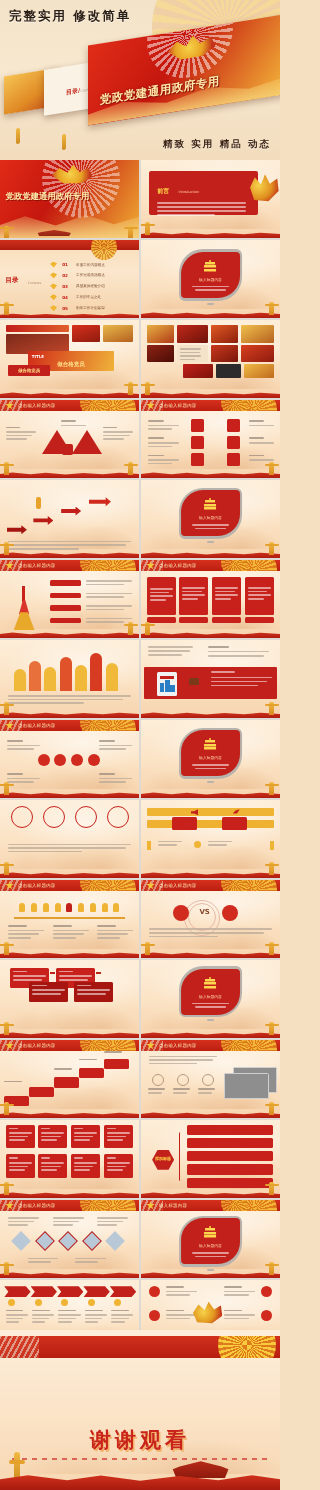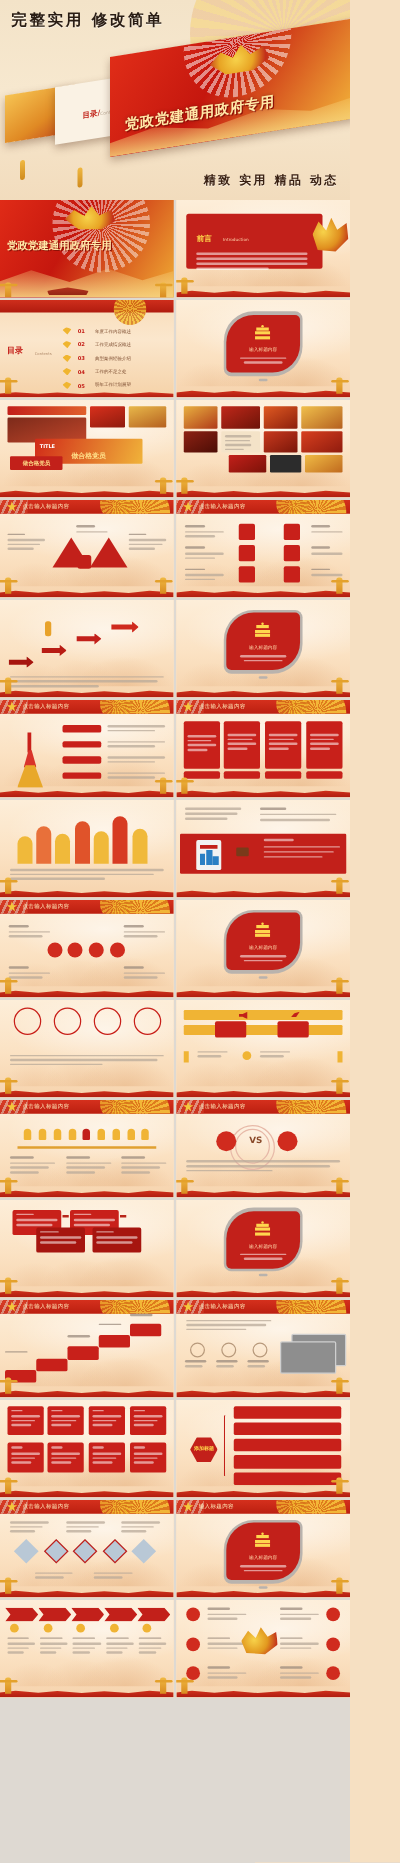--- a/index.html
+++ b/index.html
@@ -1193,14 +1193,26 @@
         <div class="abs" style="left:34%;top:26%;width:34px;height:24px;
              background:radial-gradient(circle at 45% 50%,#f7d24a,#e2991f 48%,#c2301a 84%);
              clip-path:polygon(14% 52%,30% 18%,48% 42%,60% 6%,76% 38%,96% 22%,100% 64%,70% 96%,26% 92%);"></div>
         <div class="bg-redfoot"></div>
           <div class="bg-pillarL"></div>
       </div>
     </div>
 
   </div>
 
+  <div class="final">
+    <div class="fband">
+      <div class="rib"></div>
+      <div class="sunbig"></div>
+    </div>
+    <div class="wall"></div>
+    <div class="thanks">谢谢观看</div>
+    <div class="dashline"></div>
+    <div class="gate2"></div>
+    <div class="pil"></div>
+    <div class="footred"></div>
+  </div>
 
 </div>
 
 </body></html>

